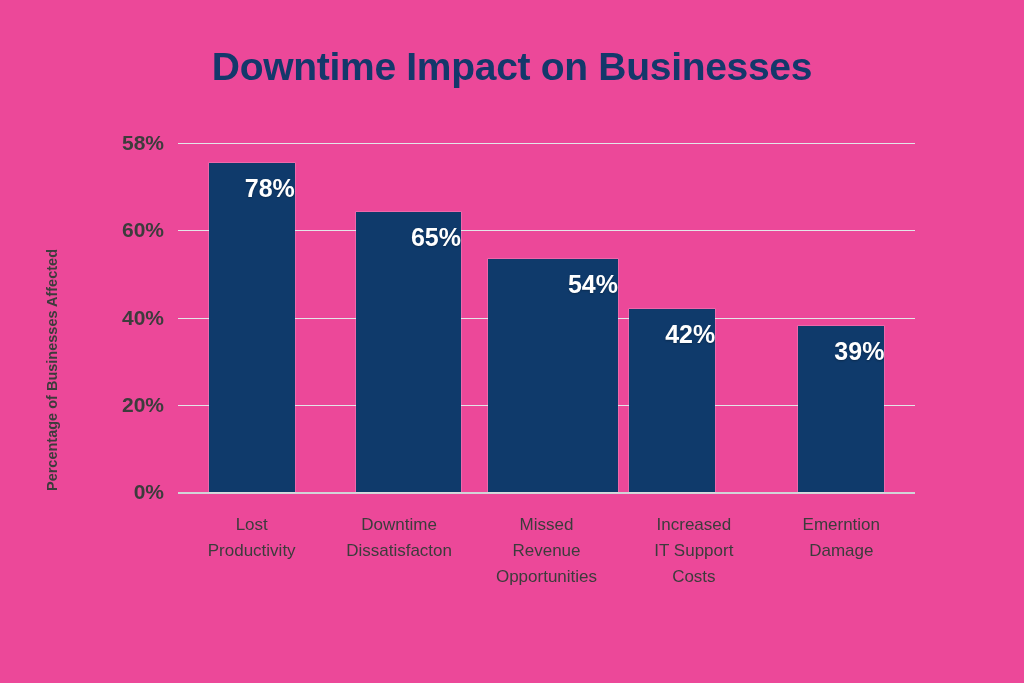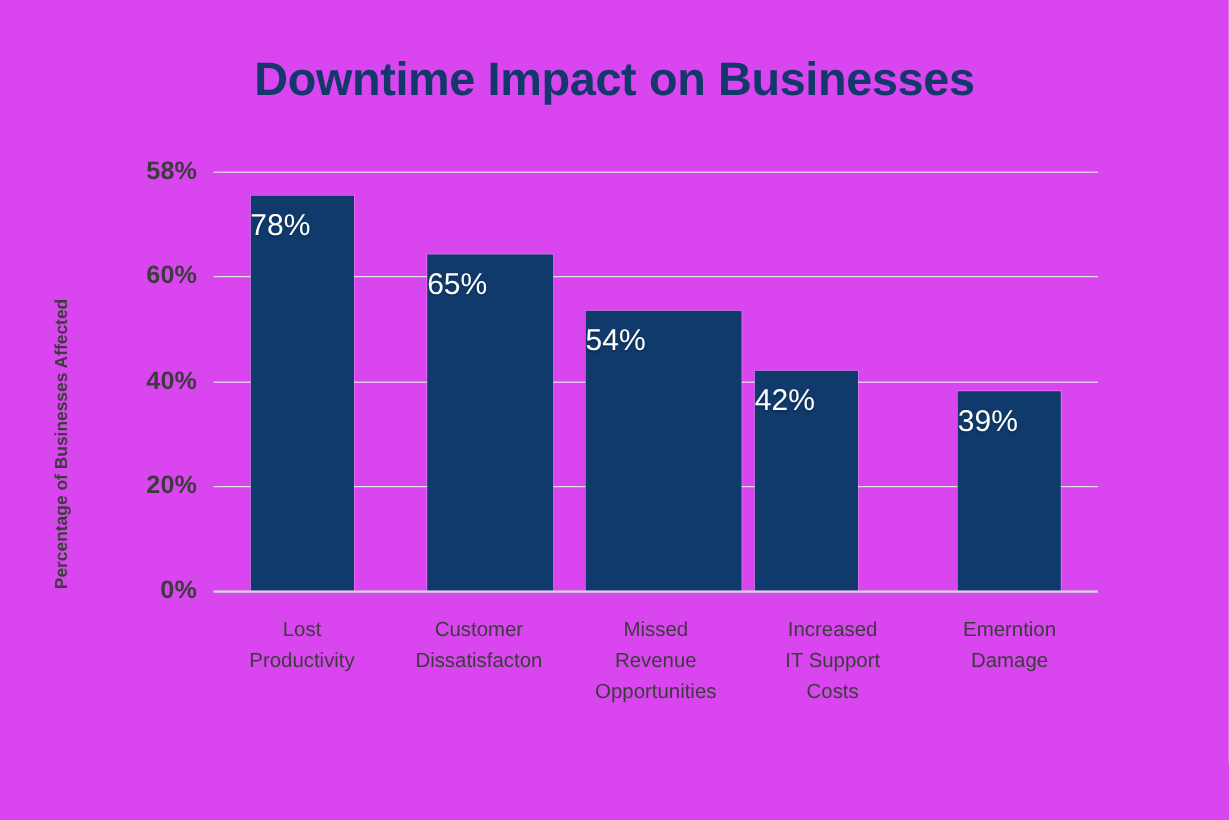--- a/index.html
+++ b/index.html
@@ -12,21 +12,21 @@
     height: 683px;
     background: #f4f5f7;
     font-family: "Liberation Sans", sans-serif;
     overflow: hidden;
   }
 
   #figure {
     position: relative;
     width: 1024px;
     height: 683px;
-    background: #d946ef;
+    background: #ec4899;
   }
 
   
   #chart-title {
     position: absolute;
     top: 45px;
     left: 0;
     width: 1024px;
     text-align: center;
     font-size: 39px;
@@ -101,23 +101,23 @@
     bottom: 0;
     left: 0;
     width: 100%;
     background: #0f3a6b;
     box-shadow: 0 0 0 0.5px rgba(255,255,255,0.35);
   }
   .bar-value {
     position: absolute;
     left: 0;
     width: 100%;
-    text-align: left;
+    text-align: right;
     font-size: 25px;
-    font-weight: normal;
+    font-weight: bold;
     color: #ffffff;
     text-shadow: 0 1px 2px rgba(0,0,0,0.28);
     white-space: nowrap;
   }
 
   
   .xtick {
     position: absolute;
     top: 512px;
     text-align: center;
@@ -195,21 +195,21 @@
   <div id="yticks">
       <div class="ytick" style="top: 492px; right: 860px;">0%</div>
       <div class="ytick" style="top: 404.75px; right: 860px;">20%</div>
       <div class="ytick" style="top: 317.5px; right: 860px;">40%</div>
       <div class="ytick" style="top: 230.25px; right: 860px;">60%</div>
       <div class="ytick" style="top: 143px; right: 860px;">58%</div>
     </div>
   <div id="xticks">
       <div class="xtick" style="left: 172px; width: 159.4px; color: rgb(60, 60, 60);">Lost
 Productivity</div>
-      <div class="xtick" style="left: 319.4px; width: 159.4px; color: rgb(60, 60, 60);">Customer
+      <div class="xtick" style="left: 319.4px; width: 159.4px; color: rgb(60, 60, 60);">Downtime
 Dissatisfacton</div>
       <div class="xtick" style="left: 466.8px; width: 159.4px; color: rgb(60, 60, 60);">Missed
 Revenue
 Opportunities</div>
       <div class="xtick" style="left: 614.2px; width: 159.4px; color: rgb(60, 60, 60);">Increased
 IT Support
 Costs</div>
       <div class="xtick" style="left: 761.6px; width: 159.4px; color: rgb(60, 60, 60);">Emerntion
 Damage</div>
     </div>

